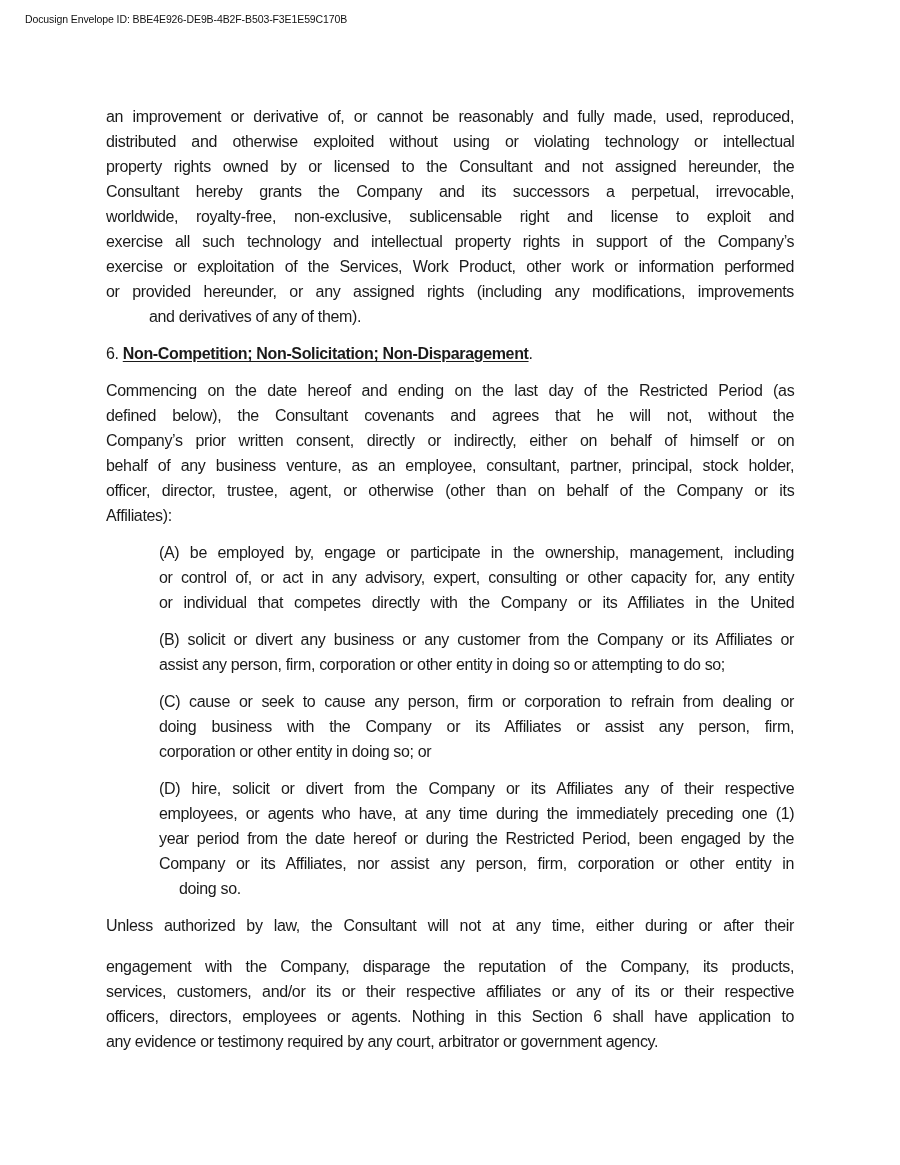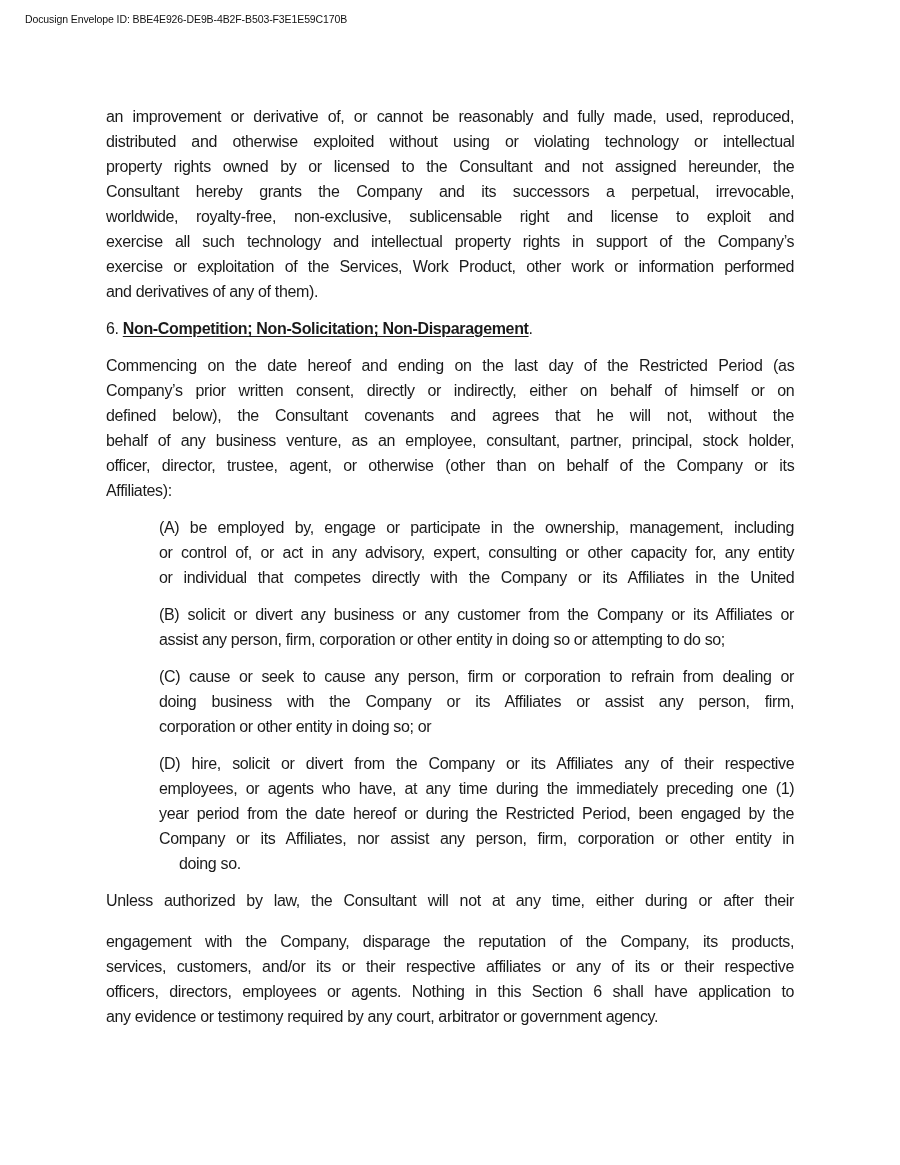--- a/index.html
+++ b/index.html
@@ -22,36 +22,37 @@
 <div class="page">
 
   <div class="para">
     <span class="line" style="display: block; width: auto; word-spacing: 5.23077px;">an improvement or derivative of, or cannot be reasonably and fully made, used, reproduced,</span>
     <span class="line" style="display: block; width: auto; word-spacing: 11.3px;">distributed and otherwise exploited without using or violating technology or intellectual</span>
     <span class="line" style="display: block; width: auto; word-spacing: 7.84615px;">property rights owned by or licensed to the Consultant and not assigned hereunder, the</span>
     <span class="line" style="display: block; width: auto; word-spacing: 12.6px;">Consultant hereby grants the Company and its successors a perpetual, irrevocable,</span>
     <span class="line" style="display: block; width: auto; word-spacing: 13.8889px;">worldwide, royalty-free, non-exclusive, sublicensable right and license to exploit and</span>
     <span class="line" style="display: block; width: auto; word-spacing: 8.16667px;">exercise all such technology and intellectual property rights in support of the Company’s</span>
     <span class="line" style="display: block; width: auto; word-spacing: 6.41667px;">exercise or exploitation of the Services, Work Product, other work or information performed</span>
-    <span class="line last" style="display: block; width: auto;">and derivatives of any of them).</span>
+    <span class="line" style="display: block; width: auto; word-spacing: 8.6px;">or provided hereunder, or any assigned rights (including any modifications, improvements</span>
+    <span class="line last" style="display: block; width: auto; margin-left: 43px;">and derivatives of any of them).</span>
   </div>
 
   <div class="gap"></div>
 
   <div class="heading">
     <span>6.</span>
     <u>Non-Competition; Non-Solicitation; Non-Disparagement</u><span>.</span>
   </div>
 
   <div class="gap"></div>
 
   <div class="para">
     <span class="line" style="display: block; width: auto; word-spacing: 6.6px;">Commencing on the date hereof and ending on the last day of the Restricted Period (as</span>
+    <span class="line" style="display: block; width: auto; word-spacing: 12.0833px;">defined below), the Consultant covenants and agrees that he will not, without the</span>
     <span class="line" style="display: block; width: auto; word-spacing: 8.76923px;">Company’s prior written consent, directly or indirectly, either on behalf of himself or on</span>
-    <span class="line" style="display: block; width: auto; word-spacing: 12.0833px;">defined below), the Consultant covenants and agrees that he will not, without the</span>
     <span class="line" style="display: block; width: auto; word-spacing: 6.16667px;">behalf of any business venture, as an employee, consultant, partner, principal, stock holder,</span>
     <span class="line" style="display: block; width: auto; word-spacing: 7.5px;">officer, director, trustee, agent, or otherwise (other than on behalf of the Company or its</span>
     <span class="line last" style="display: block; width: auto;">Affiliates):</span>
   </div>
 
   <div class="gap"></div>
 
   <div class="para indent">
     <span class="line" style="display: block; width: auto; word-spacing: 6.18182px;">(A) be employed by, engage or participate in the ownership, management, including</span>
     <span class="line" style="display: block; width: auto; word-spacing: 4.46667px;">or control of, or act in any advisory, expert, consulting or other capacity for, any entity</span>

